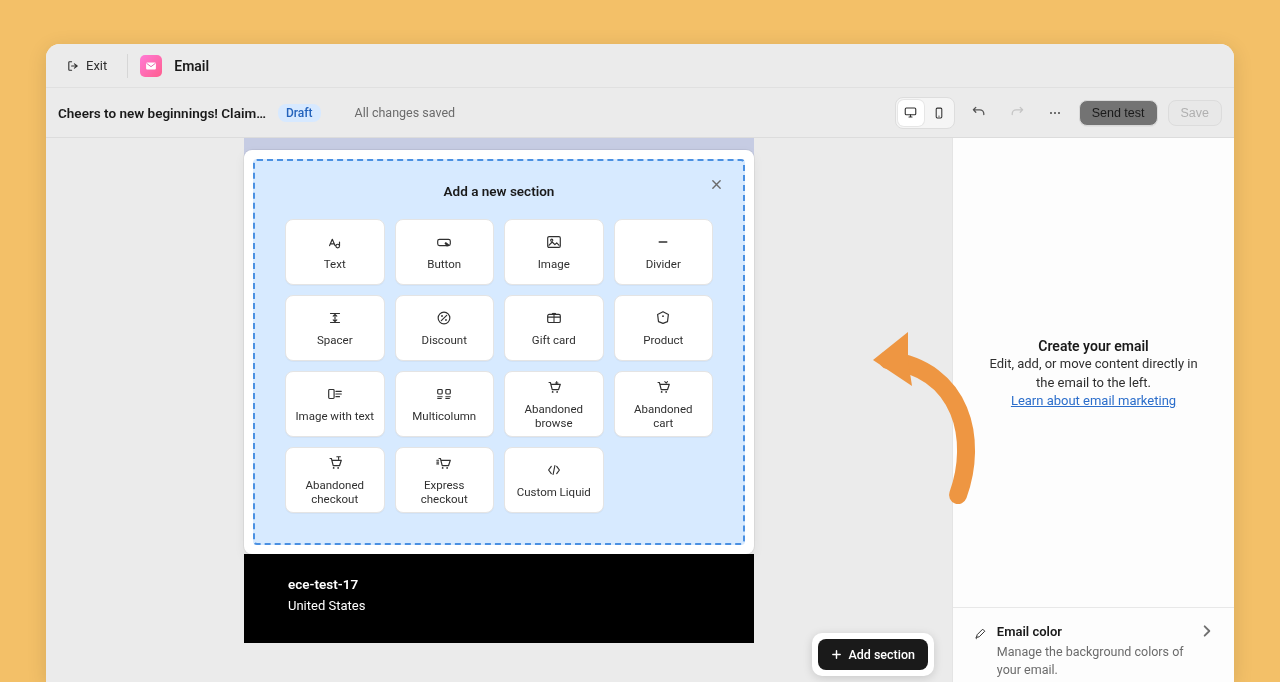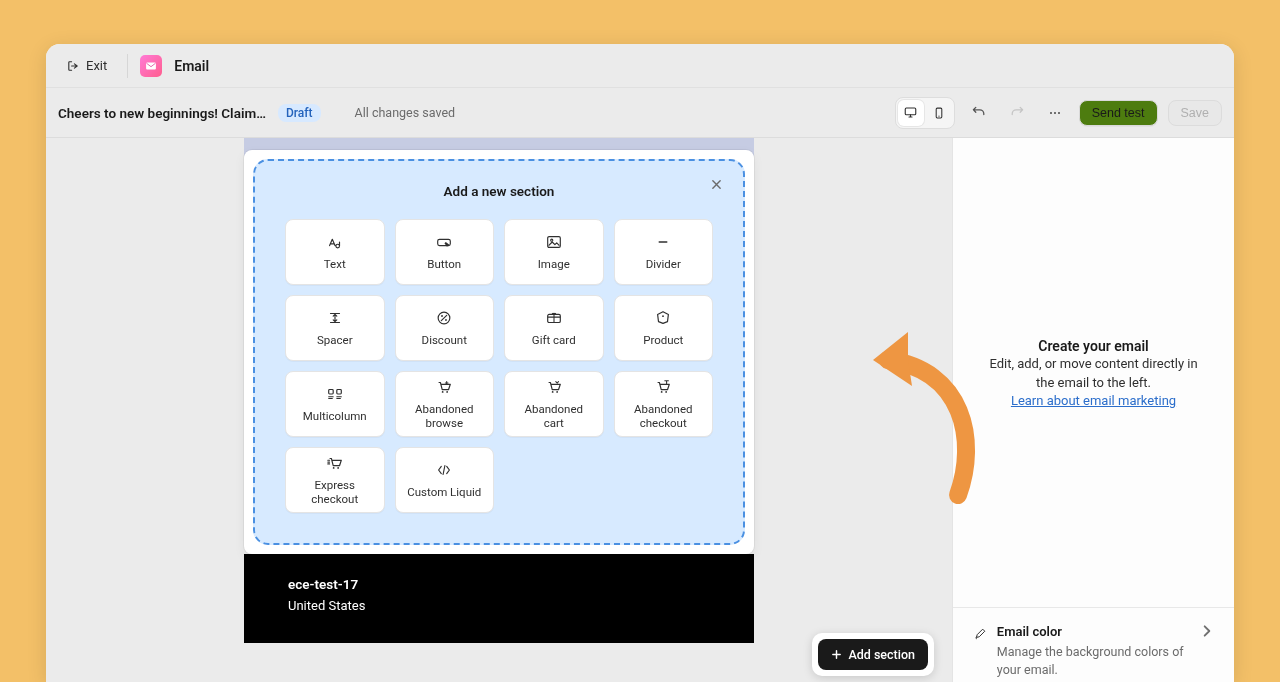--- a/index.html
+++ b/index.html
@@ -58,32 +58,32 @@
   }
   .subject { font-size:13.5px; font-weight:600; color:#1a1a1a; max-width:210px; white-space:nowrap; overflow:hidden; text-overflow:ellipsis; }
   .draft-badge { background:#d7e9ff; color:#2463bc; font-size:12px; padding:2px 8px; border-radius:8px; font-weight:500; }
   .save-status { font-size:12.5px; color:#6b6b6b;margin-left:24px; }
   .subheader-spacer { flex:1; }
   .device-toggle { display:flex; gap:2px; background:#f5f5f5; border:1px solid #ddd; border-radius:8px; padding:2px; }
   .device-btn { width:26px; height:26px; display:flex; align-items:center; justify-content:center; border-radius:6px; cursor:pointer; color:#303030; }
   .device-btn.active { background:#fff; box-shadow:0 0 0 1px rgba(0,0,0,0.06); }
   .icon-btn-sm { width:28px; height:28px; display:flex; align-items:center; justify-content:center; border-radius:6px; cursor:pointer; color:#555; }
   .icon-btn-sm.disabled { color:#c5c5c5; cursor:default; }
-  .send-test-btn { background:#4d7c0f; border:1px solid #d9d9d9; border-radius:8px; padding:5px 12px; font-size:12.5px; font-weight:500; color:#1a1a1a; cursor:pointer; box-shadow:0 1px 0 rgba(0,0,0,0.04); }
+  .send-test-btn { background:#737373; border:1px solid #d9d9d9; border-radius:8px; padding:5px 12px; font-size:12.5px; font-weight:500; color:#1a1a1a; cursor:pointer; box-shadow:0 1px 0 rgba(0,0,0,0.04); }
   .save-btn { background:#e8e8e8; border:1px solid #dcdcdc; border-radius:8px; padding:5px 12px; font-size:12.5px; font-weight:500; color:#b0b0b0; cursor:not-allowed; }
 
   
   .main { flex:1; display:flex; overflow:hidden; }
   .canvas-area { flex:1; position:relative; background:#ebebeb; }
   .right-panel { width:282px; background:#fdfdfd; border-left:1px solid #e4e4e4; display:flex; flex-direction:column; }
 
   .canvas-inner { position:absolute; left:50%; transform:translateX(-50%); top:-30px; width:510px; }
   .email-header-peek { height:48px; background:#c6cce3; border-radius:0; position:relative; }
   .email-card { background:#fff; border-radius:8px; padding:9px; box-shadow:0 0 0 1px rgba(0,0,0,0.05), 0 4px 12px rgba(0,0,0,0.06); position:relative; top:-6px; }
-  .add-section-panel { border:2px dashed #4a90e2; background:#d7eaff; border-radius:15px; padding:22px 30px 30px; position:relative; }
+  .add-section-panel { border:2px dashed #4a90e2; background:#d7eaff; border-radius:4px; padding:22px 30px 30px; position:relative; }
   .panel-title { text-align:center; font-size:13.5px; font-weight:600; color:#1a1a1a; margin-bottom:20px; }
   .close-x { position:absolute; top:14px; right:18px; width:18px; height:18px; display:flex; align-items:center; justify-content:center; cursor:pointer; color:#6b6b6b; }
   .grid { display:grid; grid-template-columns:repeat(4,1fr); gap:10px; }
   .tile { background:#fff; border:1px solid #e4e4e4; border-radius:8px; height:66px; display:flex; flex-direction:column; align-items:center; justify-content:center; gap:6px; cursor:pointer; box-shadow:0 1px 0 rgba(0,0,0,0.03); }
   .tile-icon { width:18px; height:18px; color:#303030; display:flex; align-items:center; justify-content:center; }
   .tile-label { font-size:11.5px; color:#303030; text-align:center; line-height:1.25; }
 
   .email-footer { background:#000; color:#fff; padding:22px 44px 30px; margin-top:-6px; }
   .footer-name { font-size:13.5px; font-weight:600; margin-bottom:6px; }
   .footer-addr { font-size:13px; font-weight:400; }
@@ -255,20 +255,29 @@
                   <div class="tile-label">Gift card</div>
                 </div>
                 <div class="tile">
                   <div class="tile-icon">
                     <svg width="18" height="18" viewBox="0 0 20 20" fill="none">
                       <path d="M10 3l6 3-1 8-5 2-5-2-1-8 6-3z" stroke="currentColor" stroke-width="1.3" stroke-linejoin="round"></path>
                       <circle cx="10" cy="8" r="1" fill="currentColor"></circle>
                     </svg>
                   </div>
                   <div class="tile-label">Product</div>
+                </div>
+                <div class="tile">
+                  <div class="tile-icon">
+                    <svg width="18" height="18" viewBox="0 0 20 20" fill="none">
+                      <rect x="3" y="5" width="6" height="10" rx="1" stroke="currentColor" stroke-width="1.3"></rect>
+                      <path d="M11 7h6M11 10h6M11 13h4" stroke="currentColor" stroke-width="1.3" stroke-linecap="round"></path>
+                    </svg>
+                  </div>
+                  <div class="tile-label">Image with text</div>
                 </div>
                 <div class="tile">
                   <div class="tile-icon">
                     <svg width="18" height="18" viewBox="0 0 20 20" fill="none">
                       <rect x="3" y="5" width="5" height="5" rx="1" stroke="currentColor" stroke-width="1.3"></rect>
                       <rect x="12" y="5" width="5" height="5" rx="1" stroke="currentColor" stroke-width="1.3"></rect>
                       <path d="M3 13h5M3 15h4M12 13h5M12 15h4" stroke="currentColor" stroke-width="1.2" stroke-linecap="round"></path>
                     </svg>
                   </div>
                   <div class="tile-label">Multicolumn</div>

